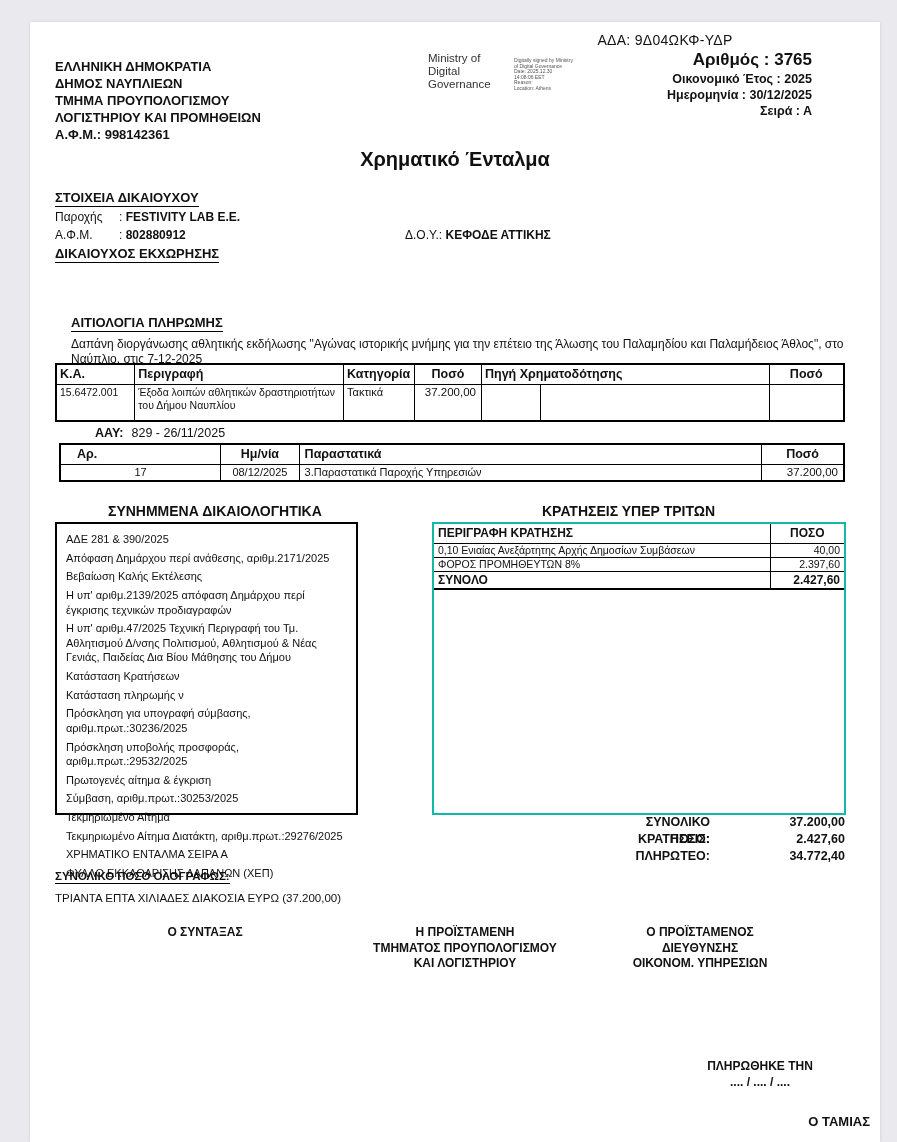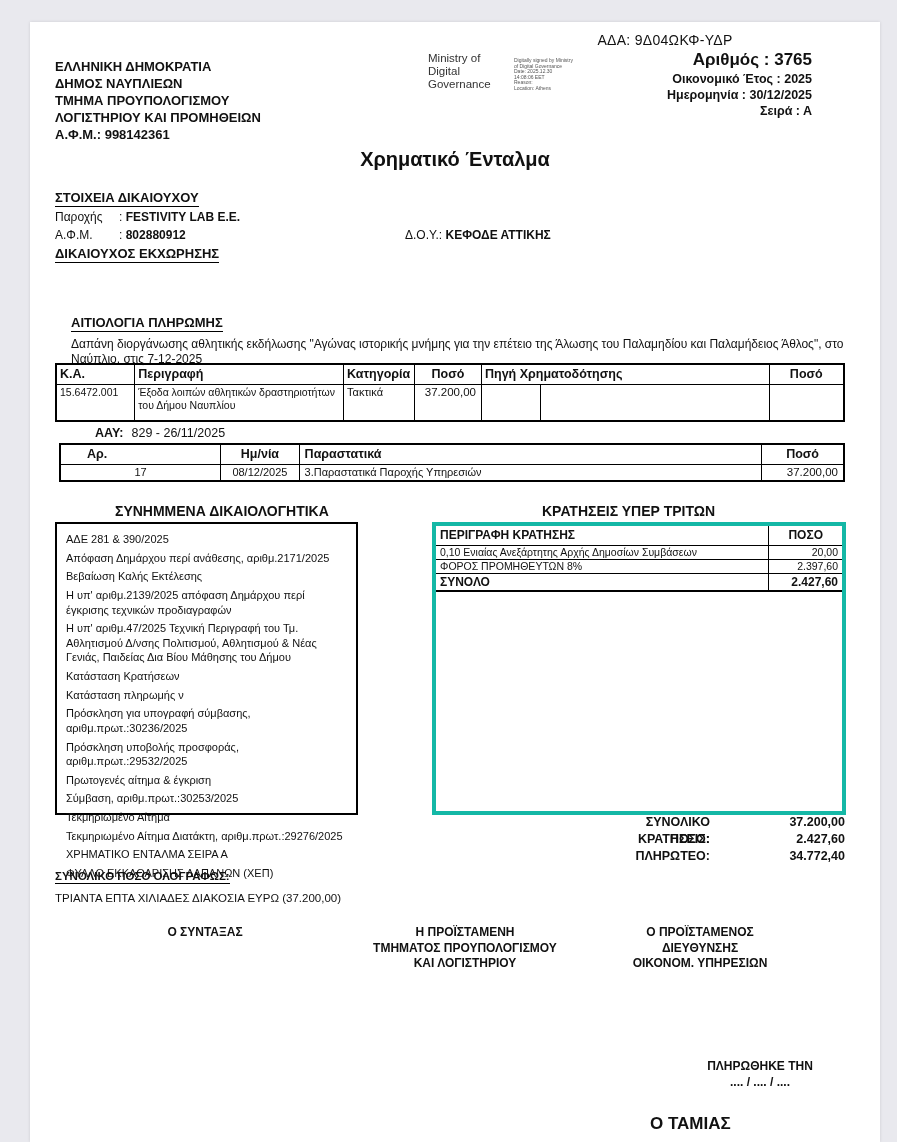--- a/index.html
+++ b/index.html
@@ -58,27 +58,27 @@
   .table2 { left:29px; top:421px; width:786px; }
   .table2 th { font-size:12.5px; font-weight:bold; height:20px; text-align:left; padding:1px 5px; }
   .table2 th.c { text-align:center; }
   .table2 td { font-size:11px; height:17px; padding:0 5px; }
   .table2 td.c { text-align:center; }
   .table2 td.amt { text-align:right; font-size:11.5px; }
 
   .aay { left:65px; top:404px; font-size:12.5px; }
   .aay b { margin-right:8px; }
 
-  .attach-title { left:85px; top:480px; }
+  .attach-title { left:78px; top:480px; }
   .ret-title { left:512px; top:480px; }
 
   .attach-box { left:25px; top:500px; width:303px; height:293px; border:2px solid #000; padding:8px 8px 0 9px; }
   .attach-item { font-size:11px; line-height:14.5px; margin-bottom:4.2px; }
 
-  .ret-box { left:402px; top:500px; width:414px; height:293px; border:4px solid #14b8a6; }
+  .ret-box { left:402px; top:500px; width:414px; height:293px; border:2px solid #14b8a6; }
   .ret-tbl { width:100%; border-collapse:collapse; }
   .ret-tbl th { border-bottom:1px solid #000; font-size:12px; font-weight:bold; text-align:left; height:19px; padding:1px 4px; }
   .ret-tbl th.c { text-align:center; border-left:1px solid #000; }
   .ret-tbl td { font-size:10.5px; height:14px; padding:0 4px; border-bottom:1px solid #000; }
   .ret-tbl td.amt { text-align:right; border-left:1px solid #000; }
   .ret-tbl tr.total td { font-size:12px; font-weight:bold; height:18px; border-bottom:2px solid #000; }
   .ret-col-amt { width:18%; }
 
   
   .totals { left:470px; top:792px; width:345px; font-size:12.5px; font-weight:bold; }
@@ -90,21 +90,21 @@
   .words { left:25px; top:848px; font-size:11.5px; }
   .words-label { display:inline-block; font-weight:bold; border-bottom:1.5px solid #000; padding-bottom:1px; }
   .words-value { margin-top:8px; }
 
   .sig { top:903px; text-align:center; font-size:12px; font-weight:bold; line-height:15.5px; }
   .sig1 { left:80px; width:190px; }
   .sig2 { left:310px; width:250px; }
   .sig3 { left:560px; width:220px; }
 
   .paid { left:620px; top:1036px; width:220px; text-align:center; font-size:12px; font-weight:bold; line-height:16px; }
-  .cashier { left:620px; top:1092px; width:220px; text-align:left; font-size:17px; font-weight:bold; }
+  .cashier { left:620px; top:1092px; width:220px; text-align:right; font-size:13px; font-weight:bold; }
 </style>
 </head>
 <body>
 
 <div class="page">
 
   <div class="abs issuer">
     <div>ΕΛΛΗΝΙΚΗ ΔΗΜΟΚΡΑΤΙΑ</div>
     <div>ΔΗΜΟΣ ΝΑΥΠΛΙΕΩΝ</div>
     <div>ΤΜΗΜΑ ΠΡΟΥΠΟΛΟΓΙΣΜΟΥ</div>
@@ -197,21 +197,21 @@
 
   <table class="abs tbl table2">
     <colgroup>
       <col style="width:20.5%">
         <col style="width:10%">
         <col style="width:59%">
         <col style="width:10.5%">
     </colgroup>
     <tbody>
         <tr>
-      <th style="padding-left:26px">Αρ.</th>
+      <th style="padding-left:16px">Αρ.</th>
       <th class="c">Ημ/νία</th>
       <th>Παραστατικά</th>
       <th class="c">Ποσό</th>
     </tr>
     <tr>
       <td class="c">17</td>
       <td class="c">08/12/2025</td>
       <td>3.Παραστατικά Παροχής Υπηρεσιών</td>
       <td class="amt">37.200,00</td>
     </tr>
@@ -245,21 +245,21 @@
           <col>
           <col class="ret-col-amt">
         </colgroup>
       <tbody>
           <tr>
         <th>ΠΕΡΙΓΡΑΦΗ ΚΡΑΤΗΣΗΣ</th>
         <th class="c">ΠΟΣΟ</th>
       </tr>
       <tr>
         <td>0,10 Ενιαίας Ανεξάρτητης Αρχής Δημοσίων Συμβάσεων</td>
-        <td class="amt">20,00</td>
+        <td class="amt">40,00</td>
       </tr>
       <tr>
         <td>ΦΟΡΟΣ ΠΡΟΜΗΘΕΥΤΩΝ 8%</td>
         <td class="amt">2.397,60</td>
       </tr>
       <tr class="total">
         <td>ΣΥΝΟΛΟ</td>
         <td class="amt">2.427,60</td>
       </tr>
     </tbody>

